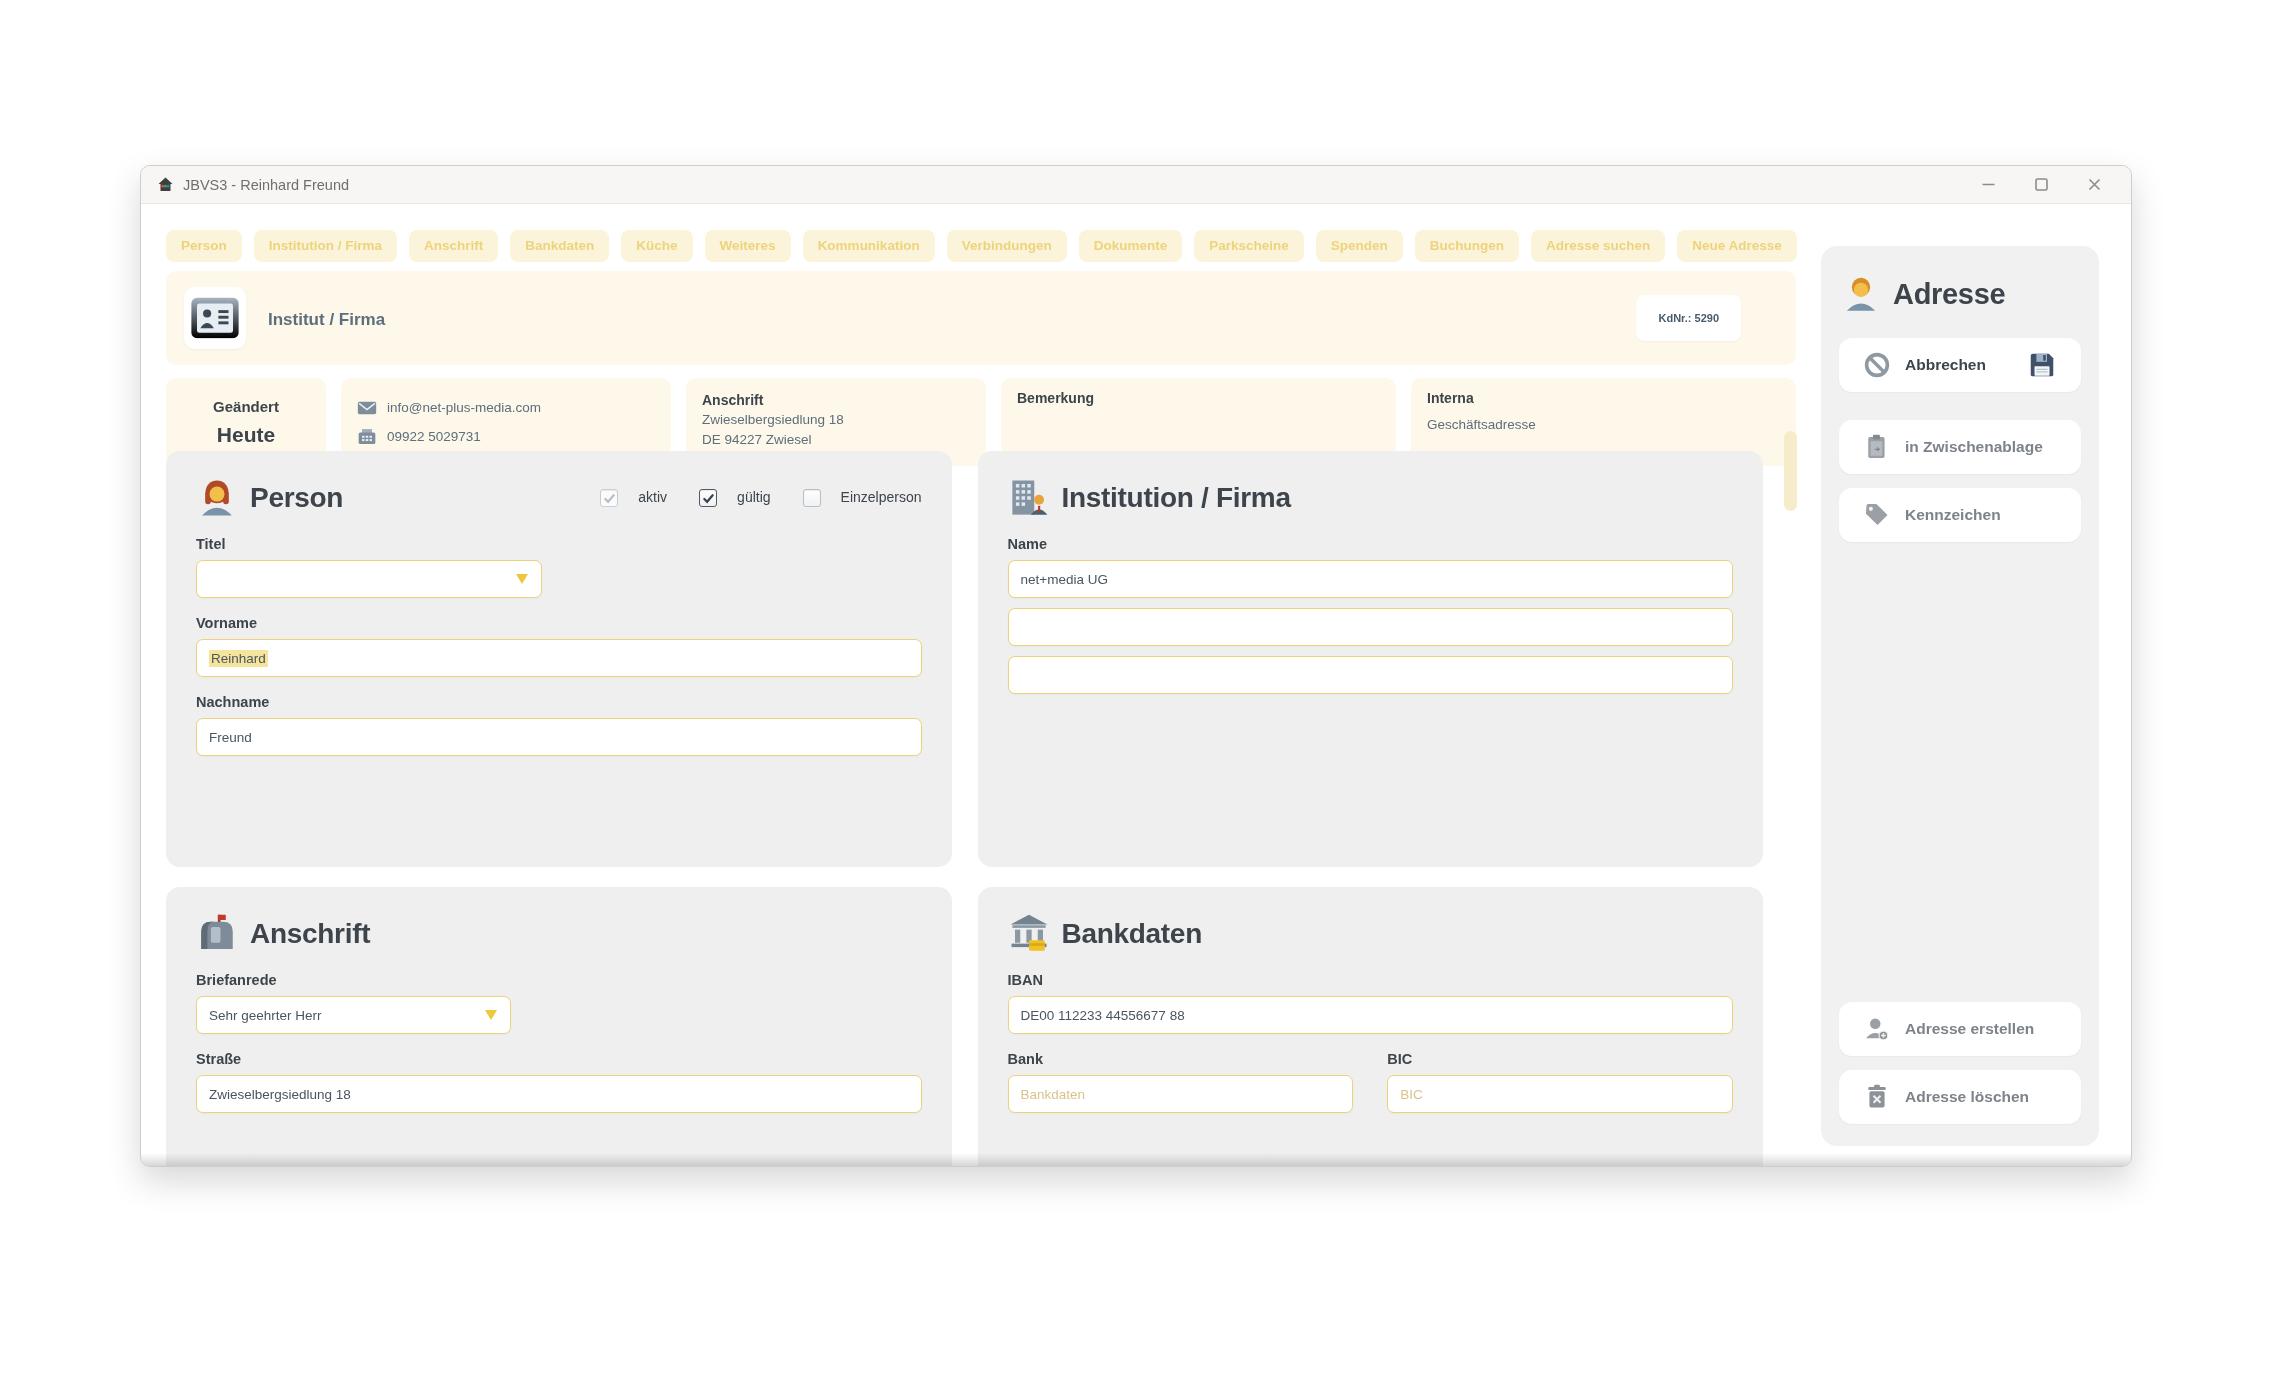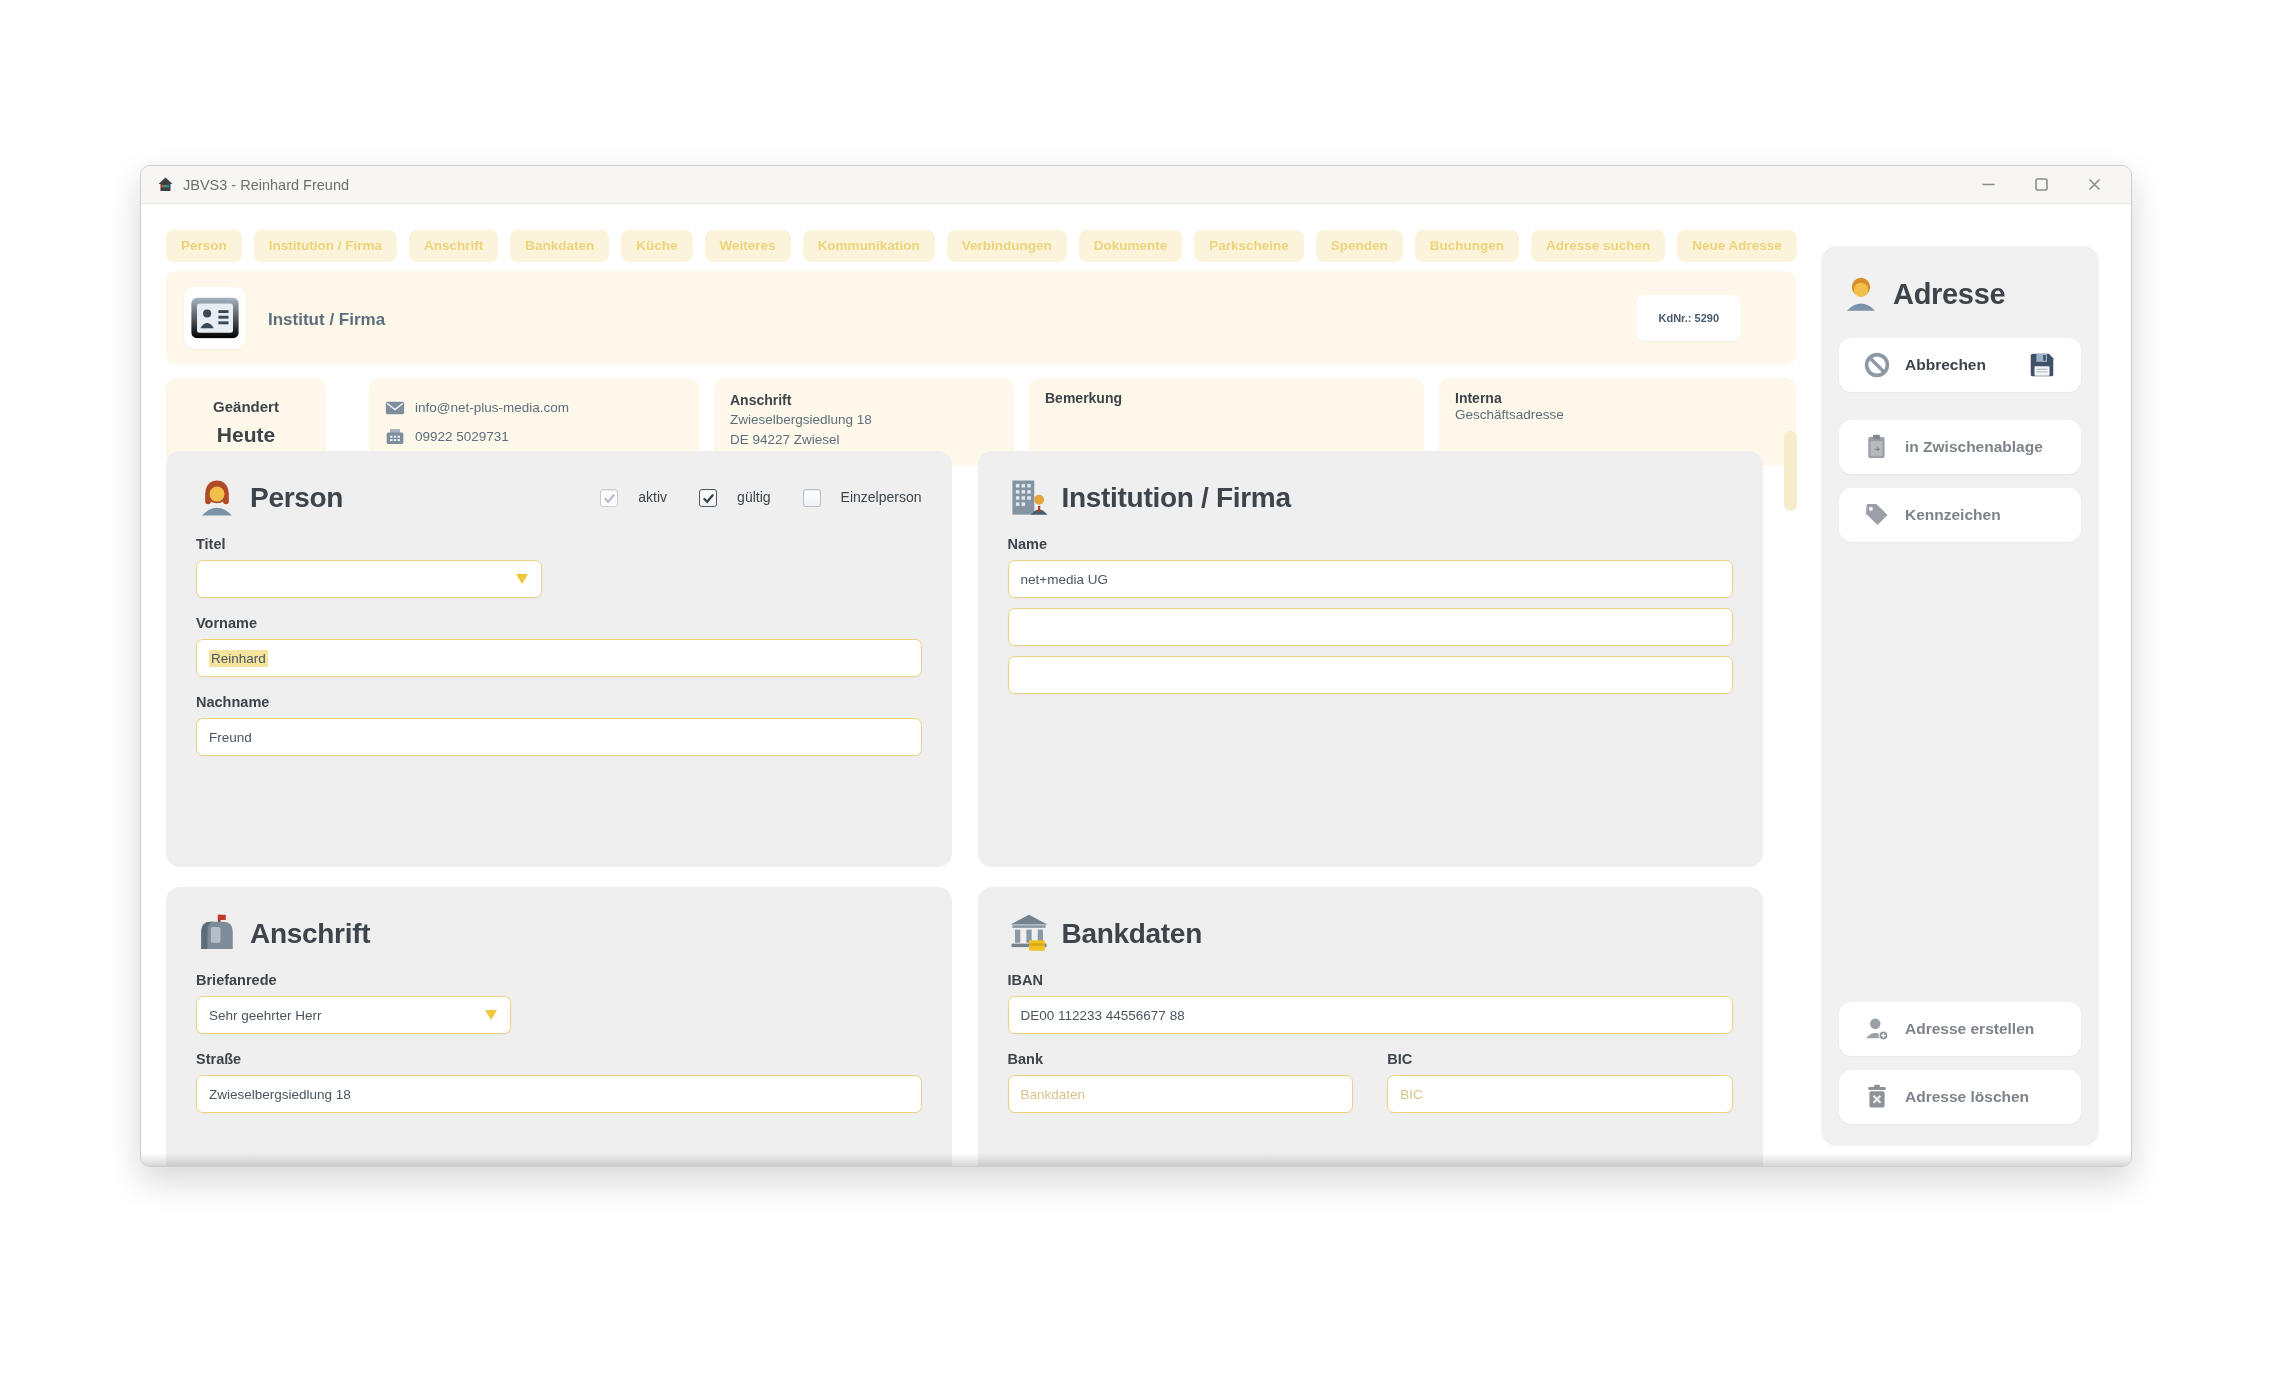--- a/index.html
+++ b/index.html
@@ -33,26 +33,26 @@
   .kdnr{margin-left:auto;background:#ffffff;border-radius:8px;padding:17px 22px;font-size:11px;
     font-weight:bold;color:#4a5a6a;box-shadow:0 1px 2px rgba(0,0,0,.04);}
 
   
   .contact-row{position:absolute;left:25px;top:212px;width:1630px;height:88px;display:flex;gap:15px;}
   .c-card{background:#fdf8ea;border-radius:10px;padding:12px 16px;color:#5d6e7c;font-size:13.5px;}
   .c-card .c-label{font-weight:bold;color:#3d444b;font-size:14px;}
   .c-changed{width:160px;display:flex;flex-direction:column;align-items:center;justify-content:center;gap:8px;}
   .c-changed .c-label{font-size:15px;}
   .c-changed .c-big{font-size:21px;font-weight:bold;color:#3d444b;}
-  .c-contact{width:330px;display:flex;flex-direction:column;justify-content:center;gap:11px;margin-left:28px;}
+  .c-contact{width:330px;display:flex;flex-direction:column;justify-content:center;gap:11px;}
   .c-line{display:flex;align-items:center;gap:10px;}
   .c-addr{width:300px;line-height:1.45;}
   .c-remark{width:395px;}
   .c-interna{flex:1;}
-  .c-val{margin-top:1px;}
+  .c-val{margin-top:11px;}
 
   
   .sections{position:absolute;left:25px;top:285px;width:1597px;display:grid;
     grid-template-columns:1fr 1fr;gap:20px 26px;}
   .card{background:#efeff0;border-radius:14px;padding:26px 30px;}
   .card.h-row1{height:416px;}
   .card.h-row2{height:330px;}
   .sec-head{display:flex;align-items:center;gap:12px;}
   .sec-title{font-size:28px;font-weight:bold;color:#3d444b;letter-spacing:-0.3px;}
   .sec-ic{width:42px;height:42px;display:flex;flex:none;}

